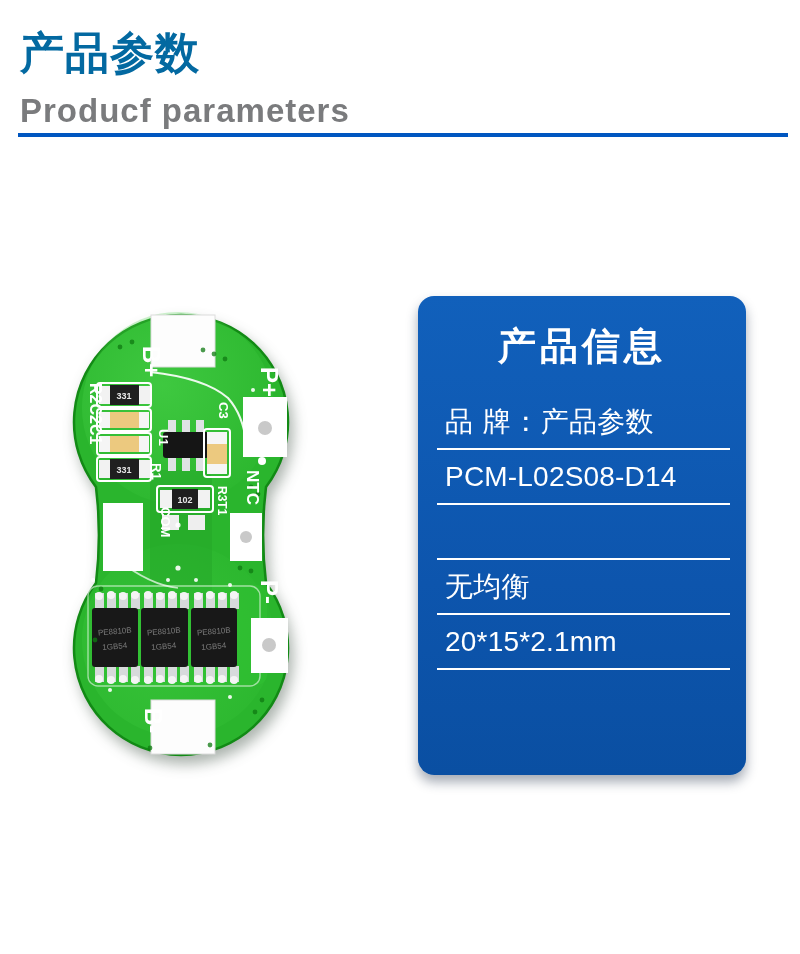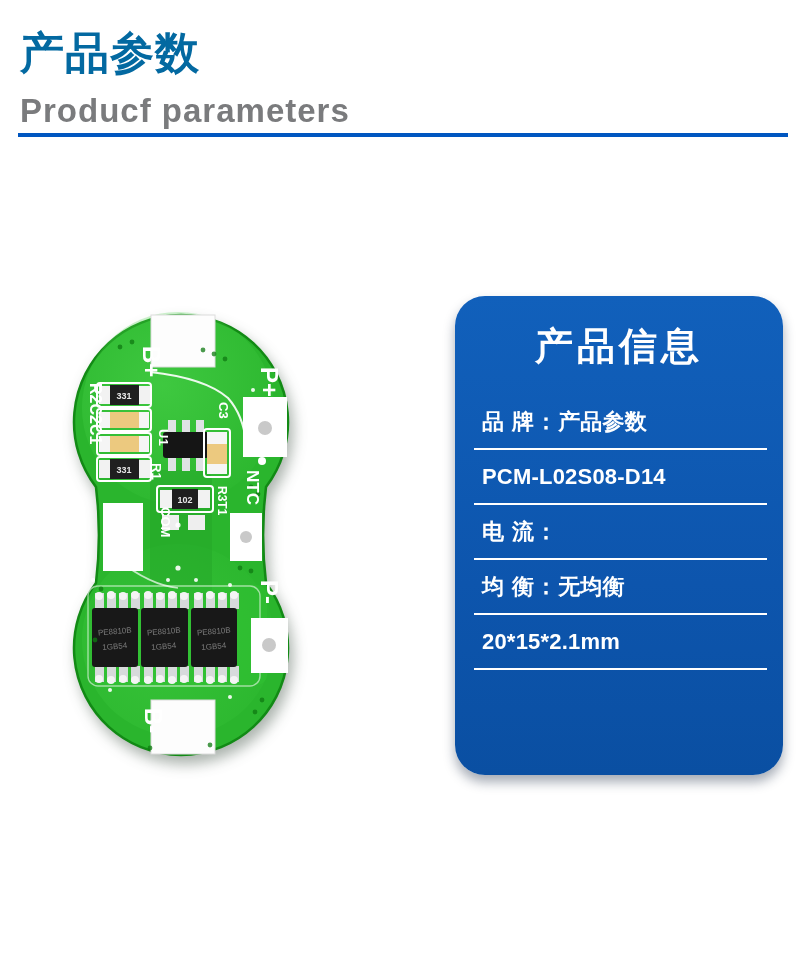--- a/index.html
+++ b/index.html
@@ -3,27 +3,27 @@
 <meta charset="utf-8">
 <style>
   html,body{margin:0;padding:0;background:#ffffff;}
   body{width:800px;height:954px;position:relative;overflow:hidden;
        font-family:"Liberation Sans","DejaVu Sans",sans-serif;}
   .hdr{position:absolute;left:20px;top:30px;}
   .hdr h1{margin:0;font-size:44px;line-height:46px;font-weight:800;color:#0369a1;letter-spacing:1px;}
   .hdr .sub{margin-top:16px;font-size:33px;font-weight:700;color:#7a7b7d;letter-spacing:1px;}
   .rule{position:absolute;left:18px;top:133px;width:770px;height:4px;background:#0056c0;}
   .pcb-wrap{position:absolute;left:0;top:0;width:800px;height:954px;pointer-events:none;}
-  .card{position:absolute;left:455px;top:296px;width:328px;height:479px;border-radius:30px;
+  .card{position:absolute;left:418px;top:296px;width:328px;height:479px;border-radius:16px;
         background:linear-gradient(180deg,#1160bb 0%,#0d55ad 60%,#0a4fa2 100%);
         box-shadow:0 7px 12px rgba(30,45,70,.40);color:#fff;box-sizing:border-box;}
   .card-title{padding-top:25px;text-align:center;font-size:38px;font-weight:800;letter-spacing:4px;}
   .rows{margin:23px 16px 0 19px;}
   .row{height:55px;border-bottom:2px solid #ffffff;display:flex;align-items:center;
-       font-size:22px;font-weight:700;padding-left:8px;box-sizing:border-box;white-space:nowrap;}
+       font-size:28px;font-weight:400;padding-left:8px;box-sizing:border-box;white-space:nowrap;}
   .row .lbl{letter-spacing:1px;}
   .row .val{letter-spacing:0.2px;}
   svg text{font-family:"Liberation Sans","DejaVu Sans",sans-serif;}
 </style>
 </head>
 <body>
 
 <div class="hdr">
   <h1>产品参数</h1>
   <div class="sub">Producf parameters</div>
@@ -229,23 +229,21 @@
   <div class="card-title">产品信息</div>
   <div class="rows">
     <div class="row">
       <span class="lbl">品 牌：</span>
       <span class="val">产品参数</span>
     </div>
     <div class="row">
       <span class="val">PCM-L02S08-D14</span>
     </div>
     <div class="row">
-      <span class="lbl">电 流：</span>
-    </div>
-    <div class="row">
-      <span class="lbl">均 衡：</span>
+    </div>
+    <div class="row">
       <span class="val">无均衡</span>
     </div>
     <div class="row">
       <span class="val">20*15*2.1mm</span>
     </div>
   </div>
 </aside>
 
 </body></html>

